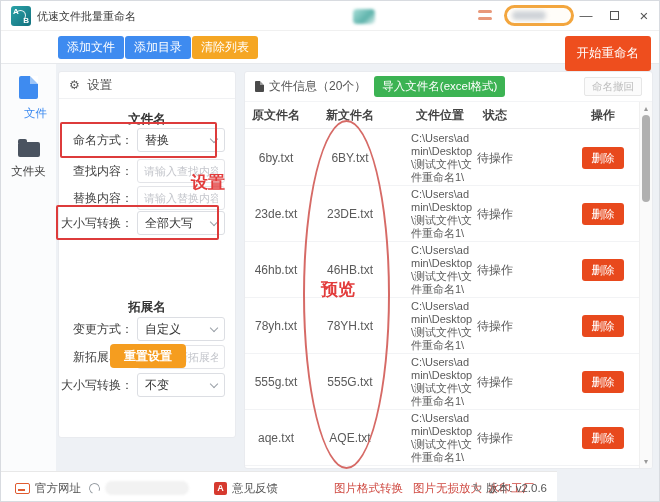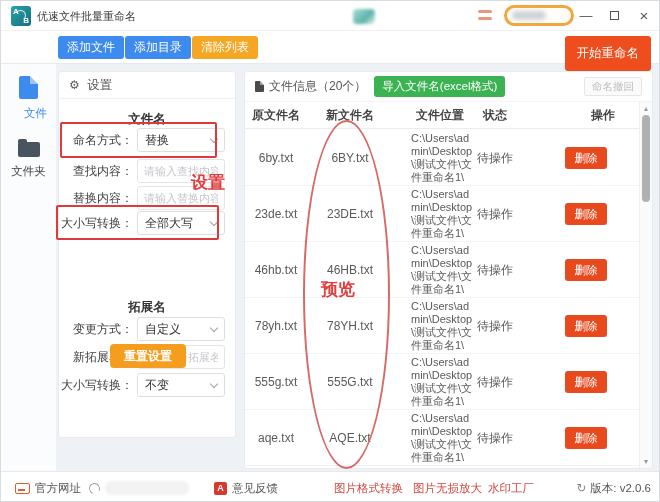--- a/index.html
+++ b/index.html
@@ -80,29 +80,29 @@
   .colhead { position:relative; height:27px; border-bottom:1px solid #ececee; font-size:12px; font-weight:bold; color:#444; }
   .colhead span { position:absolute; top:0; line-height:27px; text-align:center; }
   .ch1{left:0;width:62px;} .ch2{left:62px;width:86px;} .ch3{left:155px;width:80px;} .ch4{left:225px;width:50px;} .ch5{left:320px;width:76px;}
   .rows { position:absolute; left:0; top:58px; width:396px; height:340px; overflow:hidden; }
   .trow { position:relative; height:56px; border-bottom:1px solid #f2f3f5; font-size:12px; color:#5a5a5a; }
   .c { position:absolute; top:0; }
   .c-old { left:0; width:62px; text-align:center; line-height:56px; }
   .c-new { left:62px; width:86px; text-align:center; line-height:56px; }
   .c-path { left:166px; top:2px; width:66px; font-size:11px; line-height:13px; word-break:break-all; max-height:53px; overflow:hidden; }
   .c-status { left:225px; width:50px; text-align:center; line-height:56px; }
-  .c-action { left:320px; width:76px; height:56px; display:flex; align-items:center; justify-content:flex-start; }
+  .c-action { left:320px; width:76px; height:56px; display:flex; align-items:center; justify-content:center; }
   .del-btn { width:42px; height:22px; background:#e8491d; color:#fff; border:none; border-radius:3px; font-size:11.5px; font-family:inherit; cursor:pointer; }
   .vscroll { position:absolute; right:0; top:30px; bottom:0; width:13px; background:#fafafa; border-left:1px solid #f0f0f0; }
   .vs-up { position:absolute; top:2px; left:0; width:12px; text-align:center; font-size:8px; color:#999; cursor:pointer; }
   .vs-down { position:absolute; bottom:2px; left:0; width:12px; text-align:center; font-size:8px; color:#999; cursor:pointer; }
   .vs-thumb { position:absolute; left:2px; top:13px; width:8px; height:87px; background:#b0b0b0; border-radius:4px; cursor:pointer; }
 
   
-  .bottombar { position:absolute; left:0; top:470px; width:660px; height:32px; background:#fff; border-top:1px solid #e8e8e8; }
+  .bottombar { position:absolute; left:0; top:470px; width:556px; height:32px; background:#fff; border-top:1px solid #e8e8e8; }
   .bb-item { position:absolute; top:0; height:32px; display:flex; align-items:center; gap:5px; font-size:11.5px; color:#555; cursor:pointer; }
   .bb-site { left:14px; } .bb-feedback { left:213px; }
   .site-ic { width:15px; height:11px; border:1.4px solid #e05b30; border-radius:2px; position:relative; }
   .site-ic:before { content:""; position:absolute; left:2px; bottom:2px; width:7px; height:2px; background:#e05b30; }
   .hs-ic { position:absolute; left:88px; top:11px; width:11px; height:11px; border:1.8px solid #9aa0a6; border-radius:50%;
     border-bottom-color:transparent; transform:rotate(-20deg); }
   .blur-phone { position:absolute; left:104px; top:9px; width:84px; height:14px; background:#f2f2f2; border-radius:7px; filter:blur(.8px); }
   .fb-ic { width:13px; height:13px; background:#d63a2f; border-radius:2px; color:#fff; font-size:9px; font-weight:bold; text-align:center; line-height:13px; }
   .bb-link { position:absolute; top:0; height:32px; line-height:32px; font-size:11.5px; color:#cf4a42; cursor:pointer; }
   .lk1{left:333px;} .lk2{left:412px;} .lk3{left:487px;}

